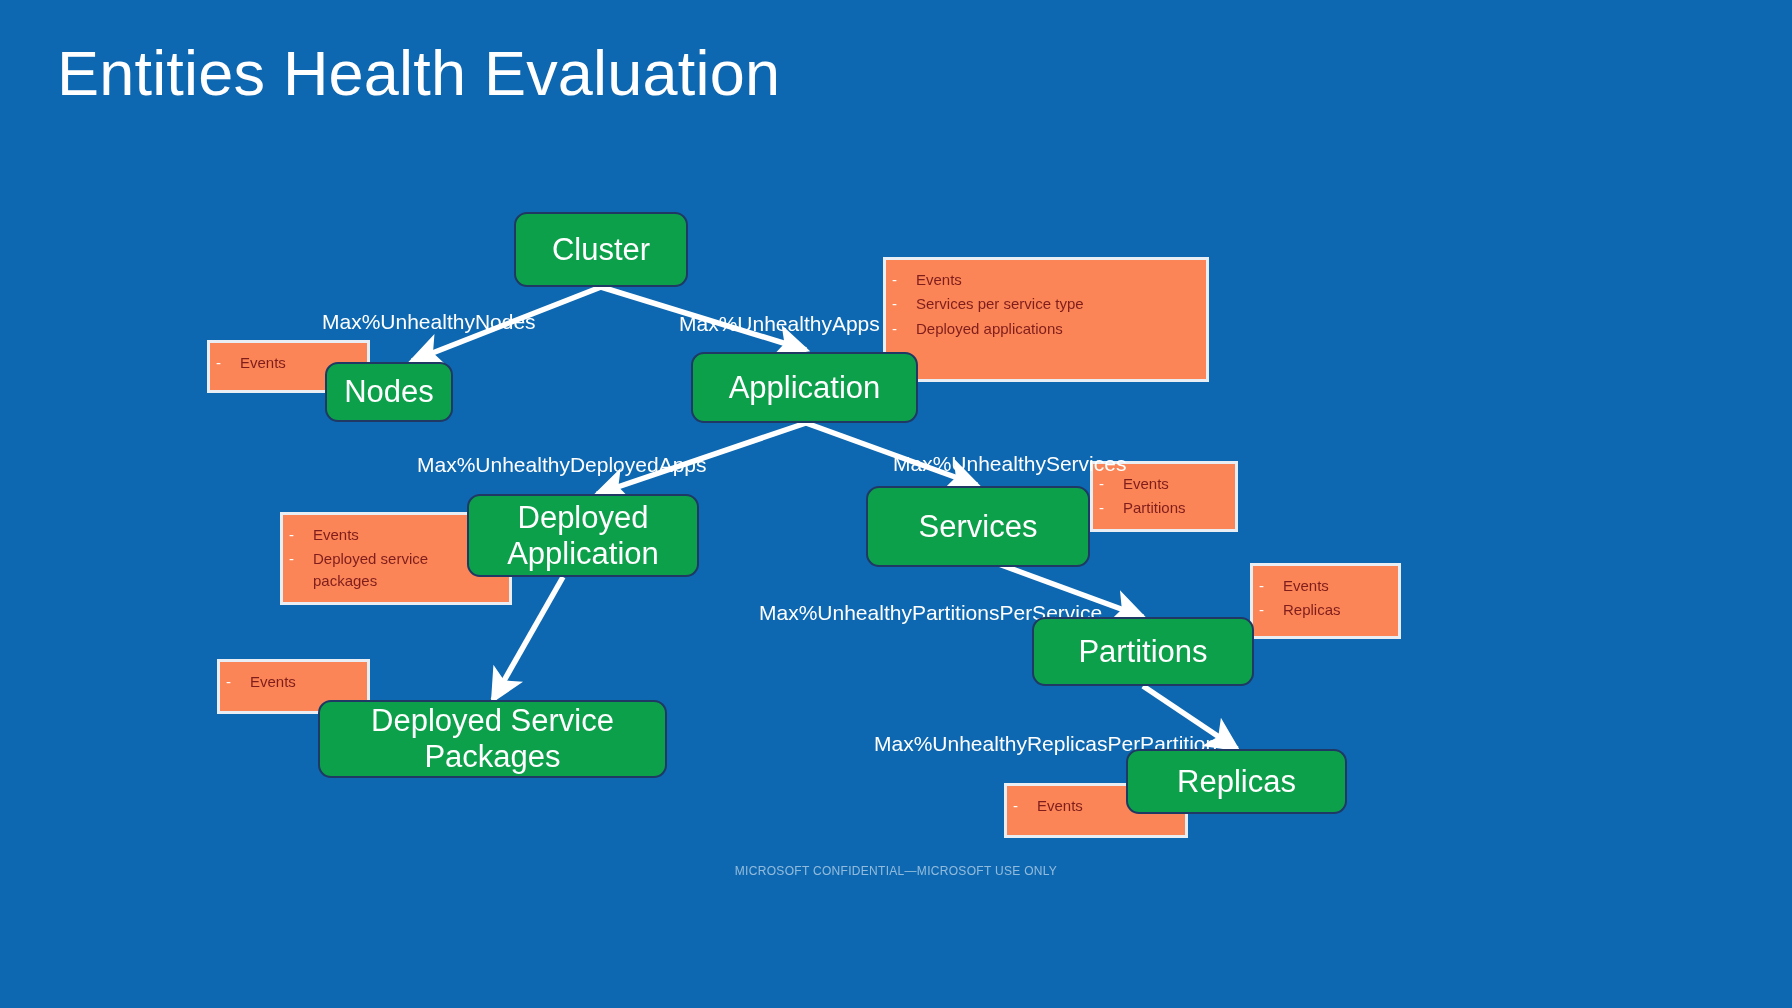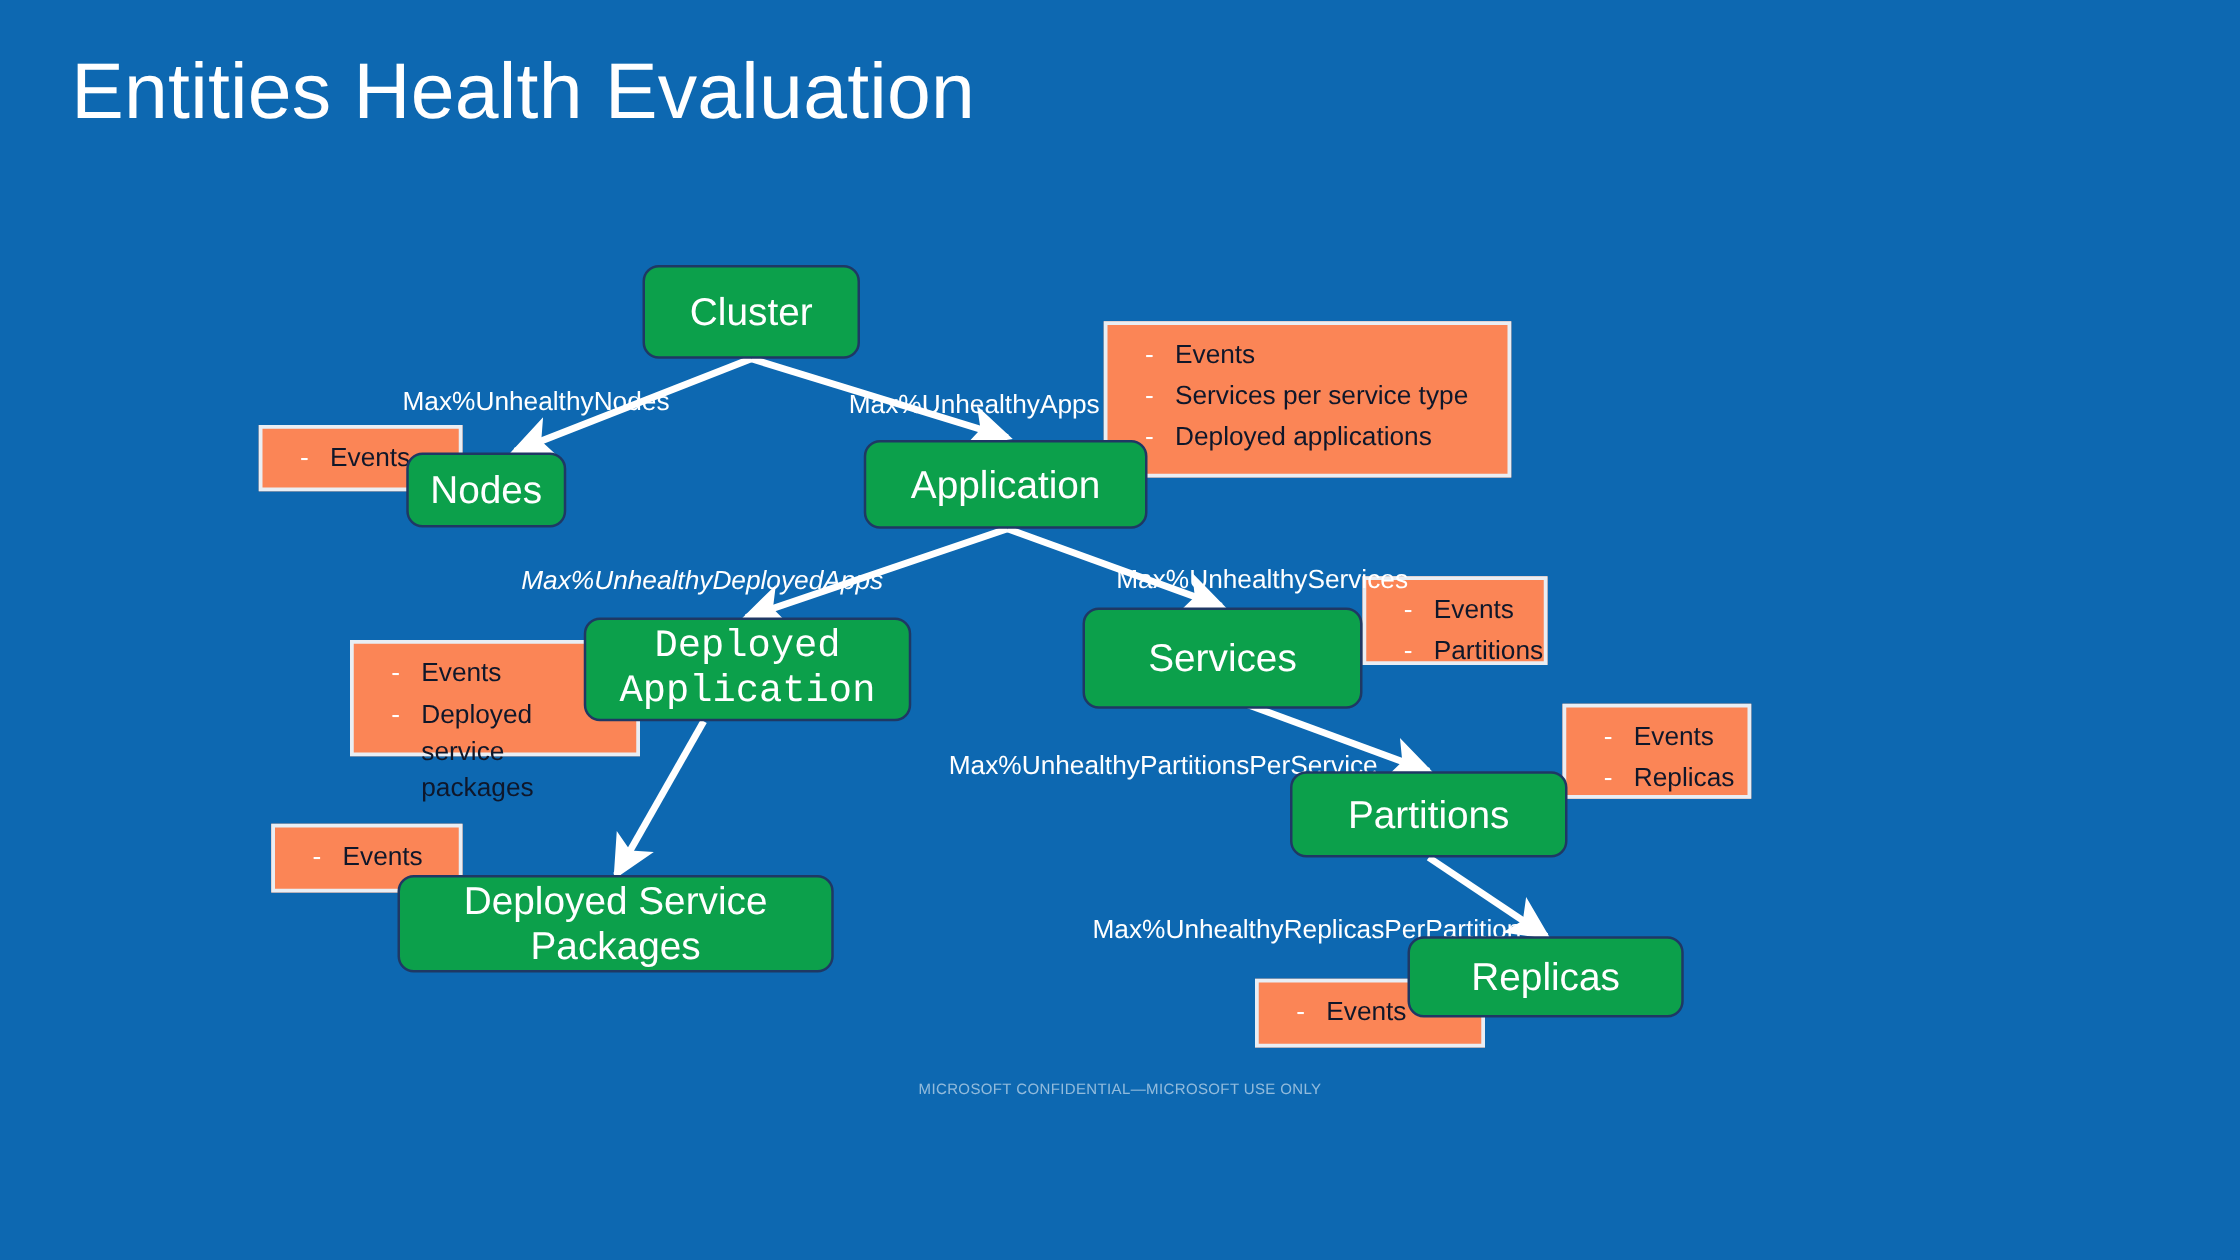--- a/index.html
+++ b/index.html
@@ -53,24 +53,24 @@
     line-height: 1.16;
     box-sizing: border-box;
     z-index: 30;
     padding: 2px 8px;
   }
   .callout-box {
     position: absolute;
     background: #fb8556;
     border: 3px solid #e9eef4;
     box-sizing: border-box;
-    color: #0f172a;
+    color: #7f1d1d;
     z-index: 20;
-    padding: 9px 12px 9px 28px;
-    font-size: 21px;
+    padding: 9px 12px 9px 4px;
+    font-size: 15px;
     line-height: 1.42;
   }
   .callout-box ul {
     margin: 0;
     padding: 0;
     list-style: none;
   }
   .callout-box li {
     position: relative;
     padding-left: 26px;
@@ -178,41 +178,41 @@
   <div class="callout-box" style="left:1004px; top:783px; width:184px; height:55px;">
     <ul>
       <li>Events</li>
     </ul>
   </div>
 
   <div class="edge-label" style="left:322px; top:290px;">Max%UnhealthyNodes</div>
 
   <div class="edge-label" style="left:679px; top:292px;">Max%UnhealthyApps</div>
 
-  <div class="edge-label" style="left:417px; top:433px;font-style:italic;">Max%UnhealthyDeployedApps</div>
+  <div class="edge-label" style="left:417px; top:433px;">Max%UnhealthyDeployedApps</div>
 
   <div class="edge-label" style="left:893px; top:432px;">Max%UnhealthyServices</div>
 
   <div class="edge-label" style="left:759px; top:581px;">Max%UnhealthyPartitionsPerService</div>
 
   <div class="edge-label" style="left:874px; top:712px;">Max%UnhealthyReplicasPerPartition</div>
 
   <div class="entity-box" style="left:514px; top:212px; width:174px; height:75px;">
     <span>Cluster</span>
   </div>
 
   <div class="entity-box" style="left:325px; top:362px; width:128px; height:60px;">
     <span>Nodes</span>
   </div>
 
   <div class="entity-box" style="left:691px; top:352px; width:227px; height:71px;">
     <span>Application</span>
   </div>
 
-  <div class="entity-box" style="left:467px; top:494px; width:262px; height:83px;font-family:Liberation Mono, monospace;">
+  <div class="entity-box" style="left:467px; top:494px; width:232px; height:83px;">
     <span>Deployed Application</span>
   </div>
 
   <div class="entity-box" style="left:866px; top:486px; width:224px; height:81px;">
     <span>Services</span>
   </div>
 
   <div class="entity-box" style="left:318px; top:700px; width:349px; height:78px;">
     <span>Deployed Service Packages</span>
   </div>

